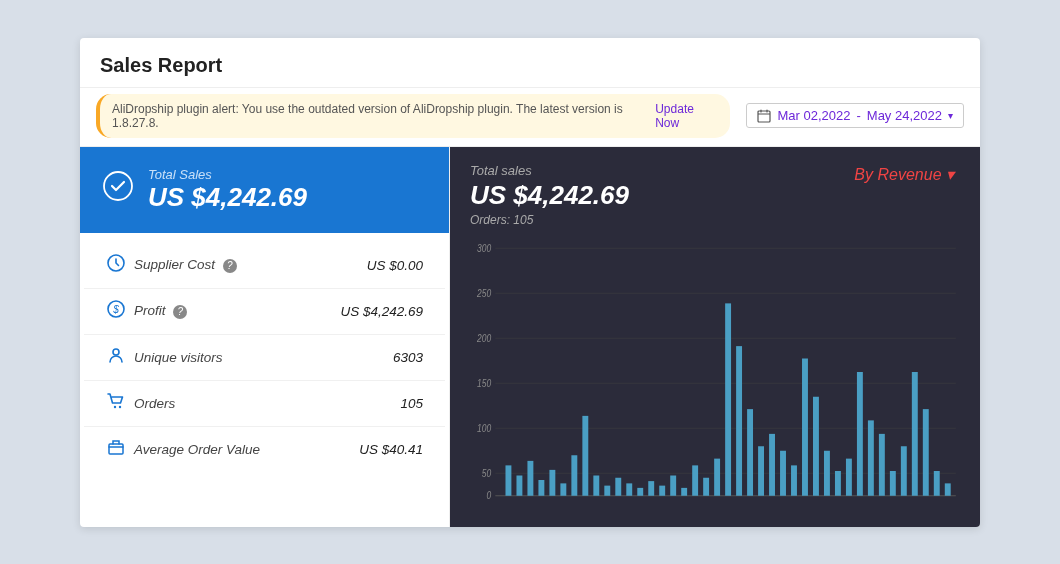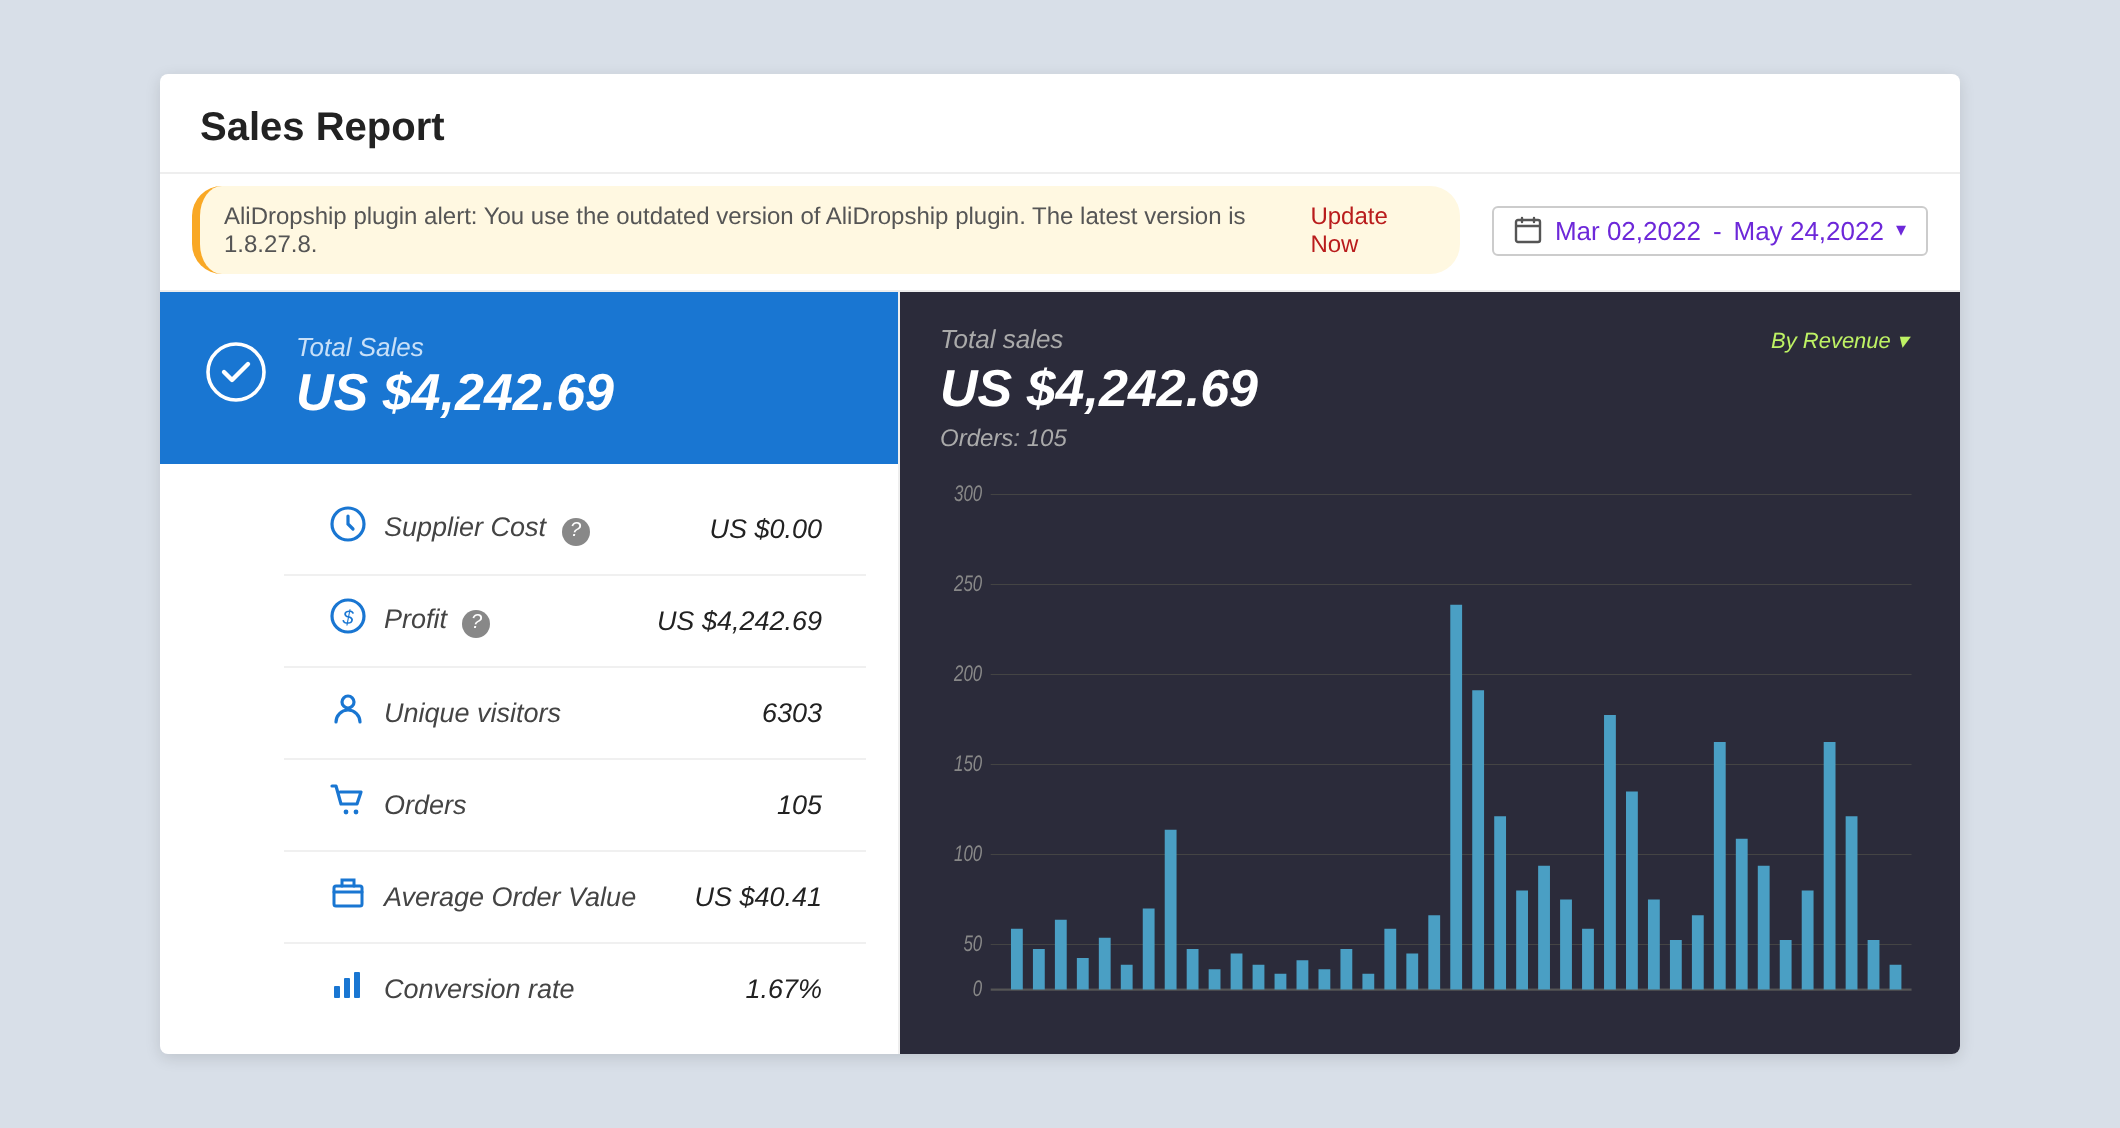--- a/index.html
+++ b/index.html
@@ -36,21 +36,21 @@
       border-left: 4px solid #f9a825;
       padding: 8px 12px;
       font-size: 12px;
       color: #555;
       display: flex;
       align-items: center;
       justify-content: space-between;
       border-radius: 15px;
     }
     .alert-bar a {
-      color: #b91c1c;
+      color: #6d28d9;
       text-decoration: none;
     }
     .date-picker {
       display: flex;
       align-items: center;
       gap: 6px;
       font-size: 13px;
       color: #6d28d9;
       border: 1px solid #ccc;
       border-radius: 3px;
@@ -84,22 +84,21 @@
     .total-sales-label {
       color: #c8e0f8;
       font-size: 13px;
     }
     .total-sales-value {
       color: #fff;
       font-size: 26px;
       font-weight: 600;
     }
     .metrics-list {
-      padding: 10px 16px;
-      margin-left: 46px;
+      padding: 10px 4px;
     }
     .metric-row {
       display: flex;
       align-items: center;
       padding: 10px 22px;
       border-bottom: 1px solid #f0f0f0;
       font-size: 13.5px;
       color: #333;
     }
     .metric-row:last-child { border-bottom: none; }
@@ -153,22 +152,22 @@
       color: #fff;
       font-size: 26px;
       font-weight: 600;
     }
     .chart-orders {
       color: #aaa;
       font-size: 12px;
       margin-top: 2px;
     }
     .by-revenue-btn {
-      color: #bef264;
-      font-size: 11px;
+      color: #ef4444;
+      font-size: 16px;
       cursor: pointer;
       display: flex;
       align-items: center;
       gap: 4px;
       padding: 2px 6px;
       border-radius: 3px;
     }
     .chart-area {
       position: relative;
       height: 270px;
@@ -278,31 +277,20 @@
           <span class="metric-icon">
             <svg width="20" height="20" viewBox="0 0 20 20" fill="none">
               <rect x="3" y="7" width="14" height="10" rx="1" stroke="#1976d2" stroke-width="1.5" fill="none"></rect>
               <path d="M3 10h14M7 7V4h6v3" stroke="#1976d2" stroke-width="1.5" stroke-linecap="round" fill="none"></path>
             </svg>
           </span>
           <span class="metric-label">Average Order Value</span>
           <span class="metric-value">US $40.41</span>
         </div>
 
-        <div class="metric-row">
-          <span class="metric-icon">
-            <svg width="20" height="20" viewBox="0 0 20 20" fill="none">
-              <rect x="3" y="11" width="3" height="6" fill="#1976d2" rx="0.5"></rect>
-              <rect x="8" y="7" width="3" height="10" fill="#1976d2" rx="0.5"></rect>
-              <rect x="13" y="4" width="3" height="13" fill="#1976d2" rx="0.5"></rect>
-            </svg>
-          </span>
-          <span class="metric-label">Conversion rate</span>
-          <span class="metric-value">1.67%</span>
-        </div>
 
       </div>
     </div>
 
     <div class="right-panel">
       <div class="chart-header">
         <div class="chart-title-section">
           <div class="chart-title">Total sales</div>
           <div class="chart-total">US $4,242.69</div>
           <div class="chart-orders">Orders: 105</div>

